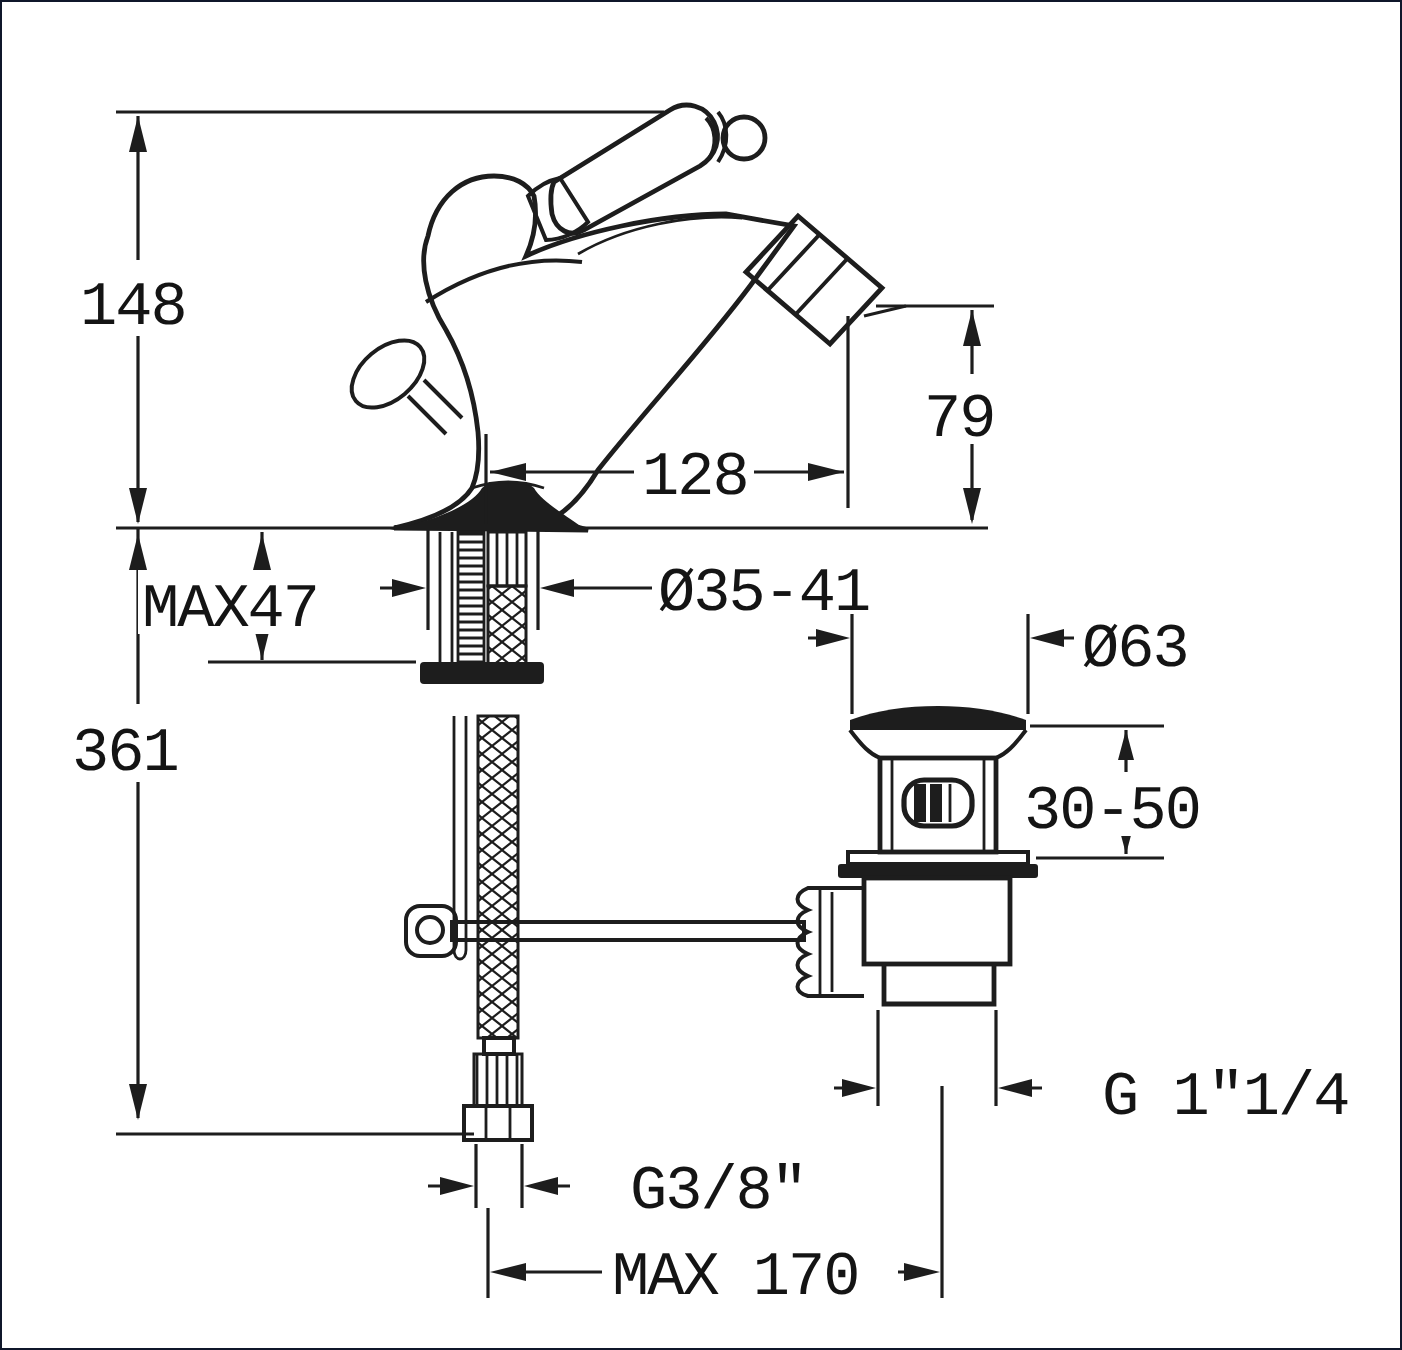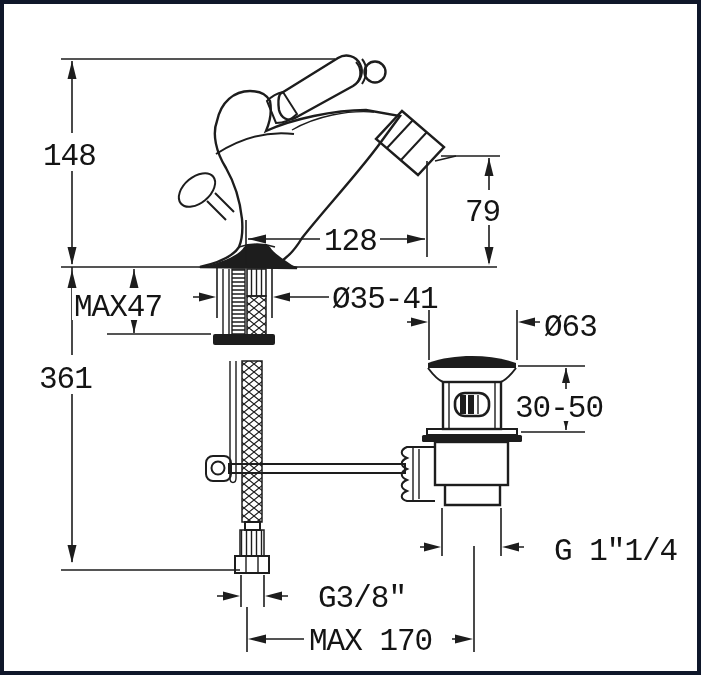--- a/index.html
+++ b/index.html
@@ -1,17 +1,17 @@
 <!DOCTYPE html>
 <html><head>
 <meta charset="utf-8">
 <style>
   html,body{margin:0;padding:0;background:#fff;}
   .stage{position:relative;width:701px;height:675px;background:#ffffff;
-         box-sizing:border-box;border:4px solid #0f172a;overflow:hidden;
+         box-sizing:border-box;border:1px solid #0f172a;overflow:hidden;
          font-family:"Liberation Mono","DejaVu Sans Mono",monospace;}
   svg{display:block;}
   .ln{stroke:#1d1d1d;stroke-width:2;fill:none;stroke-linecap:butt;}
   .ln3{stroke:#1d1d1d;stroke-width:2.4;fill:none;}
   .thin{stroke:#1d1d1d;stroke-width:1.4;fill:none;}
   .dim{stroke:#1d1d1d;stroke-width:1.6;fill:none;}
   .blk{fill:#1d1d1d;stroke:none;}
   .wht{fill:#ffffff;}
   .arr{fill:#1d1d1d;stroke:none;}
   text.dimtxt{font-family:"Liberation Mono","DejaVu Sans Mono",monospace;

